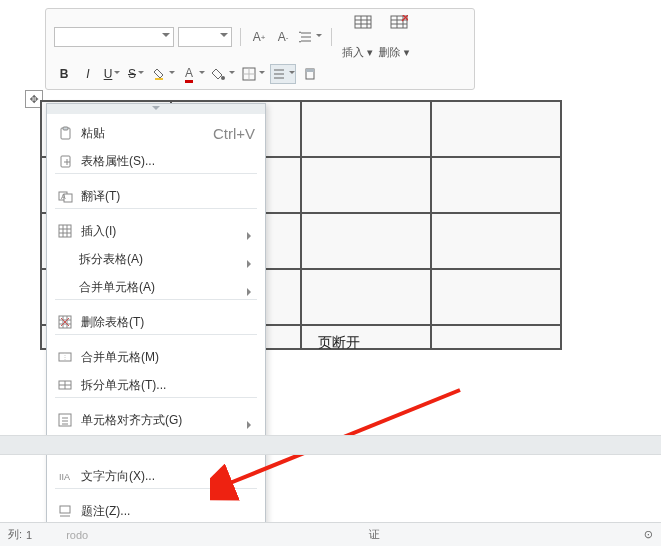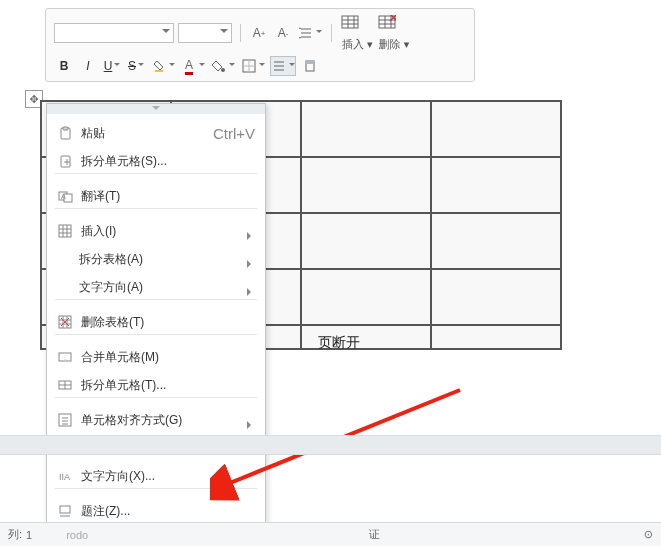--- a/index.html
+++ b/index.html
@@ -9,21 +9,21 @@
   .toolbar-row:last-child { margin-bottom: 0; }
   .tb-combo { width: 120px; height: 20px; border: 1px solid #c0c0c0; background: #fff; display: inline-flex; align-items: center; justify-content: flex-end; font-size: 11px; }
   .tb-combo .chev { border: 4px solid transparent; border-top-color: #777; margin: 0 3px; }
   .tb-sep { width: 1px; height: 18px; background: #ccc; margin: 0 4px; }
   .tb-btn { min-width: 20px; height: 20px; display: inline-flex; align-items: center; justify-content: center; border: 1px solid transparent; cursor: pointer; position: relative; }
   .tb-btn.dd::after { content: ""; border: 3px solid transparent; border-top-color: #777; margin-left: 2px; }
   .tb-btn .u { text-decoration: underline; }
   .tb-btn .s { text-decoration: line-through; }
   .tb-icon { width: 16px; height: 16px; display: inline-flex; align-items: center; justify-content: center; color: #666; }
   .tb-label { font-size: 11px; color: #555; margin-left: 2px; }
-  .tb-stack { display: flex; flex-direction: column; align-items: flex-start; gap: 7px; min-width: 30px; }
+  .tb-stack { display: flex; flex-direction: column; align-items: flex-end; gap: 15px; min-width: 30px; }
   .tb-stack .tb-icon { width: 20px; height: 16px; }
   
   .doc-table { position: absolute; left: 40px; top: 100px; border-collapse: collapse; }
   .doc-table td { border: 2px solid #555; width: 130px; height: 56px; background: #f8f8f8; }
   .doc-table tr:nth-child(5) td { height: 24px; }
   .break-text { position: absolute; left: 318px; top: 334px; font-size: 14px; color: #222; }
   
   .move-handle { position: absolute; left: 25px; top: 90px; width: 18px; height: 18px; border: 1px solid #999; background: #fff; display: flex; align-items: center; justify-content: center; font-size: 11px; color: #666; }
   
   .ctx-menu { position: absolute; left: 46px; top: 103px; width: 220px; background: #fff; border: 1px solid #bfc6cc; box-shadow: 2px 2px 6px rgba(0,0,0,0.15); font-size: 12px; }
@@ -211,21 +211,21 @@
     <span class="ctx-label">粘贴</span>
     <span class="ctx-shortcut">Ctrl+V</span>
   </div>
   <div class="ctx-item">
     <span class="ctx-icon">
         <svg width="15" height="15">
           <rect x="3" y="2" width="9" height="11" rx="1" fill="none" stroke="#888"></rect>
           <path d="M6 8h6M9 5v6" stroke="#888"></path>
         </svg>
       </span>
-    <span class="ctx-label">拆分单元格(S)...</span>
+    <span class="ctx-label">表格属性(S)...</span>
   </div>
   <div class="ctx-sep"></div>
   <div class="ctx-item">
     <span class="ctx-icon">
         <svg width="15" height="15">
           <rect x="1" y="3" width="8" height="8" fill="none" stroke="#888"></rect>
           <rect x="6" y="5" width="8" height="8" fill="#fff" stroke="#888"></rect>
           <text x="3" y="10" font-size="7" fill="#888">A</text>
         </svg>
       </span>
@@ -238,21 +238,21 @@
           <rect x="1" y="1" width="12" height="12" fill="none" stroke="#888"></rect>
           <path d="M1 5h12M1 9h12M5 1v12M9 1v12" stroke="#888"></path>
         </svg>
       </span>
     <span class="ctx-label">插入(I)</span>
   </div>
   <div class="ctx-item ctx-sub no-icon">
     <span class="ctx-label">拆分表格(A)</span>
   </div>
   <div class="ctx-item ctx-sub no-icon">
-    <span class="ctx-label">文字方向(A)</span>
+    <span class="ctx-label">合并单元格(A)</span>
   </div>
   <div class="ctx-sep"></div>
   <div class="ctx-item">
     <span class="ctx-icon">
         <svg width="15" height="15">
           <rect x="1" y="1" width="12" height="12" fill="none" stroke="#888"></rect>
           <path d="M1 5h12M1 9h12M5 1v12M9 1v12" stroke="#888"></path>
           <path d="M3 3l8 8M11 3l-8 8" stroke="#c55"></path>
         </svg>
       </span>

